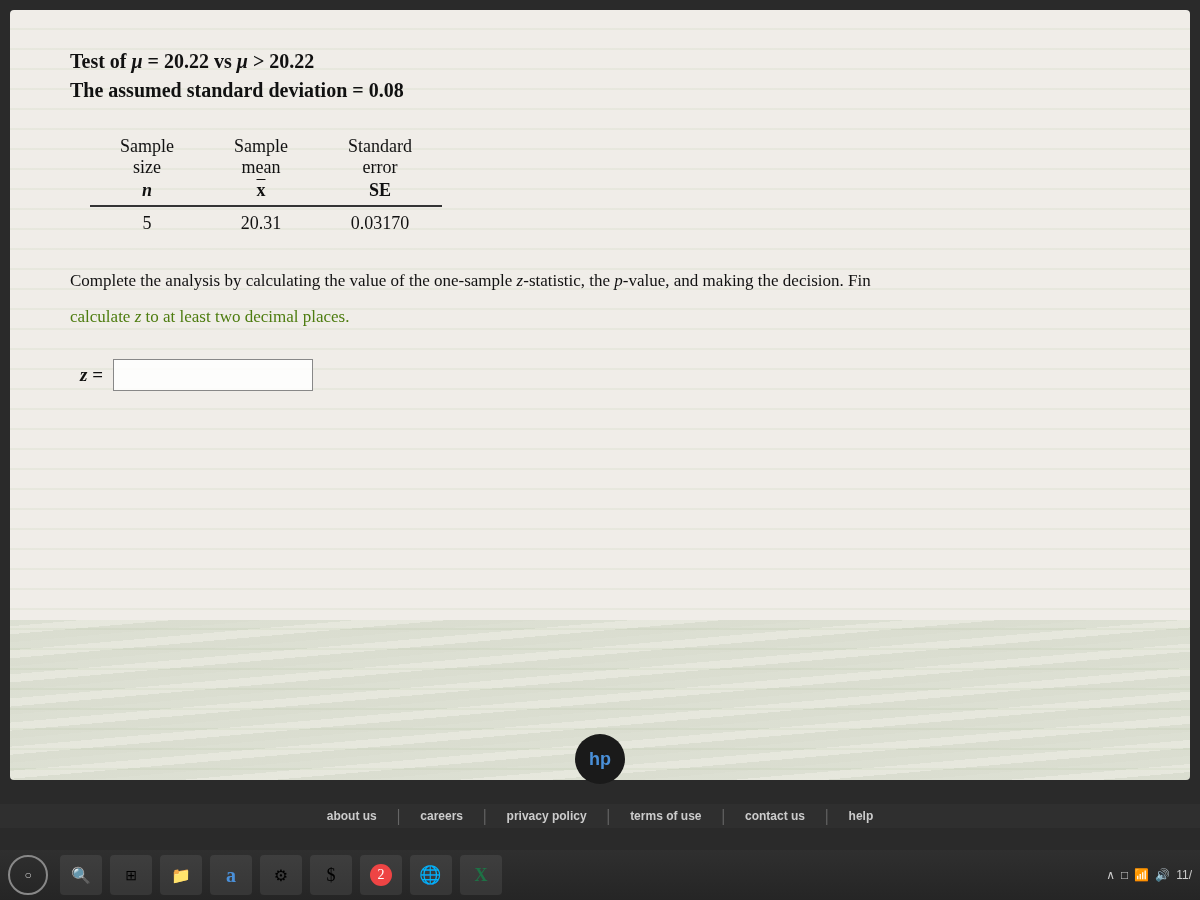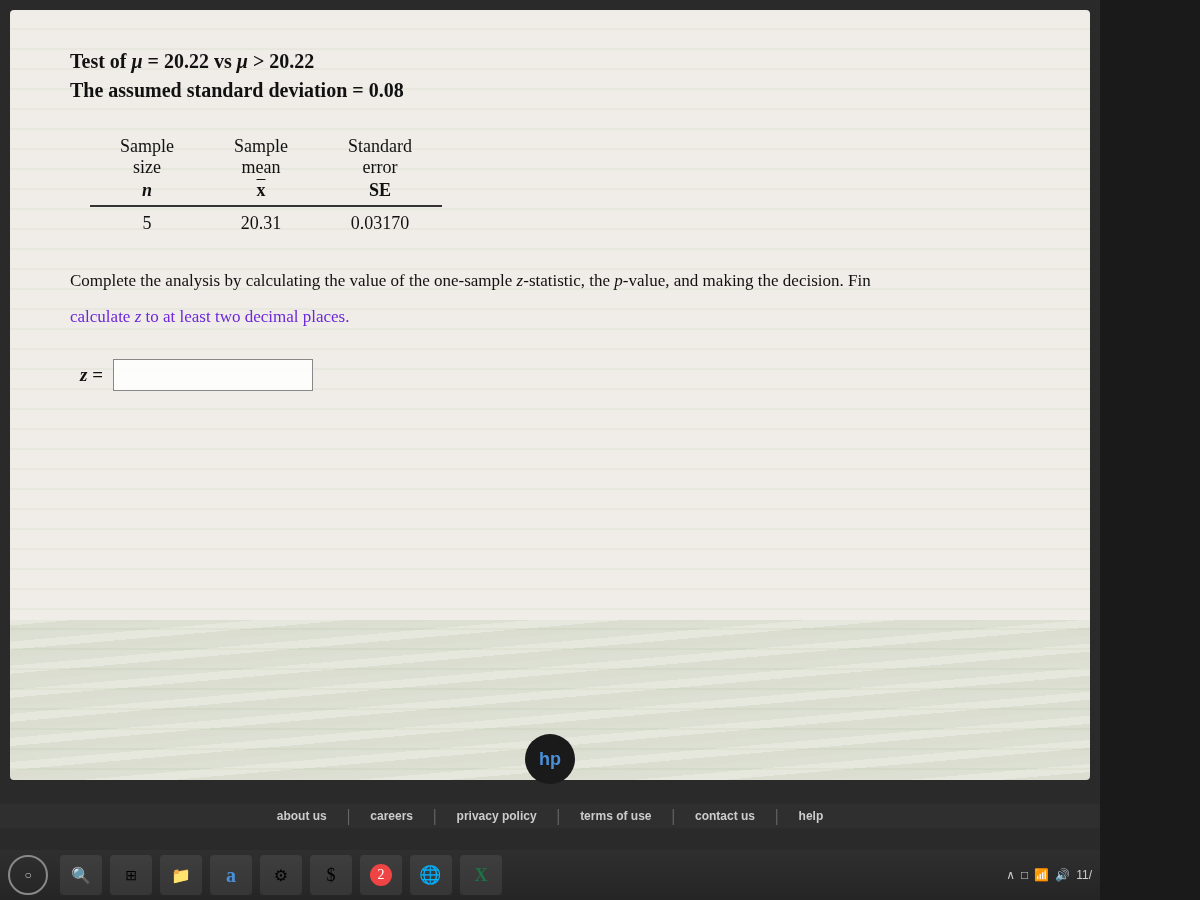--- a/index.html
+++ b/index.html
@@ -10,21 +10,21 @@
       background: #1a1a1a;
       font-family: 'Times New Roman', Times, serif;
       overflow: hidden;
       position: relative;
     }
 
     
     .laptop-outer {
       position: absolute;
       top: 0; left: 0;
-      width: 1100px;
+      width: 1200px;
       height: 900px;
       background: #2a2a2a;
     }
 
     
     .screen {
       position: absolute;
       top: 10px;
       left: 10px;
       right: 10px;
@@ -112,21 +112,21 @@
     .analysis-text {
       font-size: 17px;
       color: #111;
       line-height: 1.5;
       margin-bottom: 10px;
       max-width: 900px;
     }
 
     .calculate-text {
       font-size: 17px;
-      color: #6d28d9;
+      color: #4d7c0f;
       line-height: 1.5;
       margin-bottom: 30px;
     }
 
     .z-input-row {
       display: flex;
       align-items: center;
       gap: 10px;
       margin-bottom: 20px;
       margin-left: 10px;

